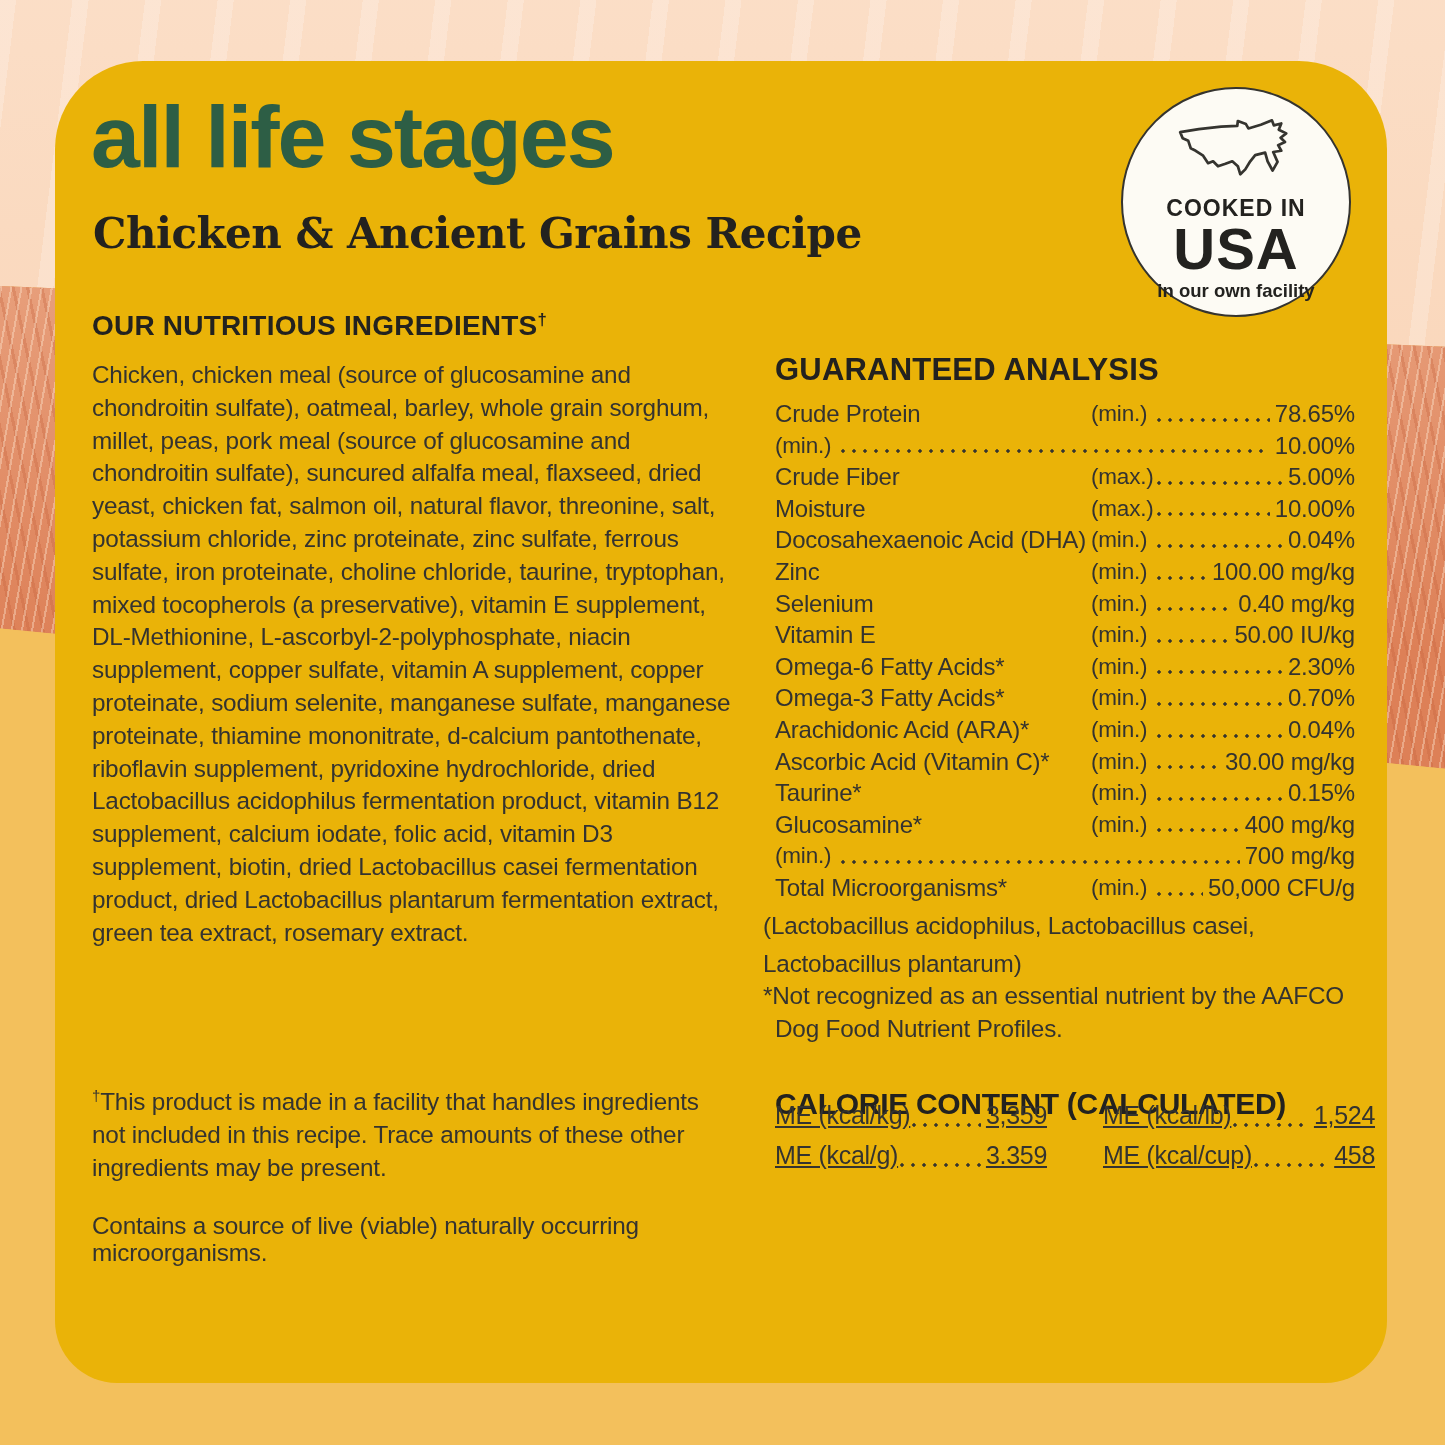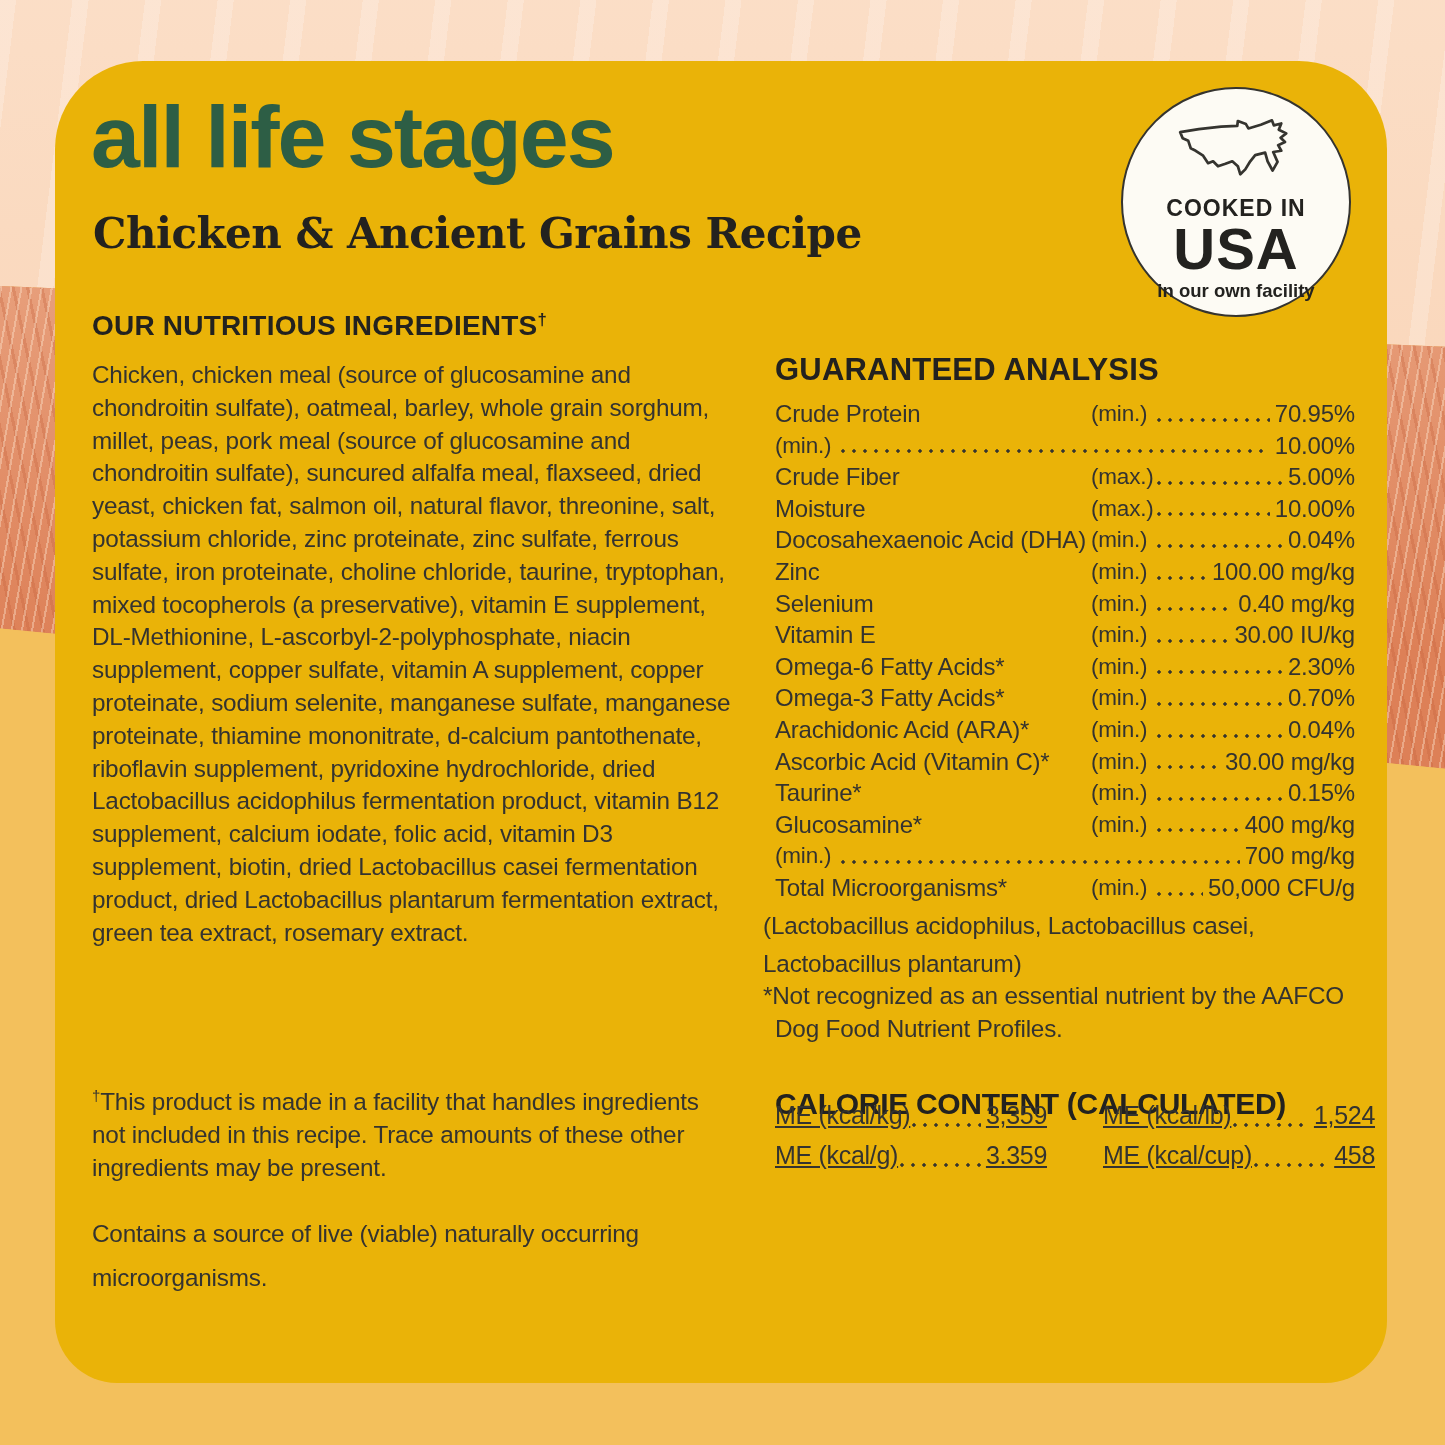--- a/index.html
+++ b/index.html
@@ -73,21 +73,21 @@
   .ing-body{
     position:absolute;left:37px;top:298px;width:650px;
     font-size:24.3px;line-height:32.8px;letter-spacing:-.2px;
   }
   .ing-footnote{
     position:absolute;left:37px;top:1019px;width:640px;
     font-size:24.3px;line-height:32.8px;letter-spacing:-.2px;
   }
   .ing-note2{
     position:absolute;left:37px;top:1151px;width:640px;
-    font-size:24.3px;line-height:44px;letter-spacing:-.2px;
+    font-size:24.3px;line-height:27px;letter-spacing:-.2px;
   }
   .ing-footnote sup{font-size:62%;}
 
   
   .ga-heading{position:absolute;left:720px;top:291px;font-size:31px;}
   .ga-block{position:absolute;left:708px;top:337px;width:592px;}
   .ga-row{display:flex;align-items:flex-end;line-height:31.6px;margin-left:12px;font-size:24px;letter-spacing:-.2px;}
   .ga-label{flex:none;width:316px;white-space:nowrap;}
   .ga-qual{flex:none;width:64px;font-size:22.5px;}
   .dots{
@@ -143,21 +143,21 @@
     <p class="ing-note2" style="margin:0;">Contains a source of live (viable) naturally occurring microorganisms.</p>
 
     <h2 class="sec-heading ga-heading" style="margin:0;">GUARANTEED ANALYSIS</h2>
 
     <div class="ga-block">
 
         <div class="ga-row">
           <span class="ga-label">Crude Protein</span>
           <span class="ga-qual">(min.)</span>
           <span class="dots"></span>
-          <span class="ga-value">70.95%</span>
+          <span class="ga-value">78.65%</span>
         </div>
 
         <div class="ga-row">
           <span class="ga-qual">(min.)</span>
           <span class="dots"></span>
           <span class="ga-value">10.00%</span>
         </div>
 
         <div class="ga-row">
           <span class="ga-label">Crude Fiber</span>
@@ -191,21 +191,21 @@
           <span class="ga-label">Selenium</span>
           <span class="ga-qual">(min.)</span>
           <span class="dots"></span>
           <span class="ga-value">0.40 mg/kg</span>
         </div>
 
         <div class="ga-row">
           <span class="ga-label">Vitamin E</span>
           <span class="ga-qual">(min.)</span>
           <span class="dots"></span>
-          <span class="ga-value">30.00 IU/kg</span>
+          <span class="ga-value">50.00 IU/kg</span>
         </div>
 
         <div class="ga-row">
           <span class="ga-label">Omega-6 Fatty Acids*</span>
           <span class="ga-qual">(min.)</span>
           <span class="dots"></span>
           <span class="ga-value">2.30%</span>
         </div>
 
         <div class="ga-row">

